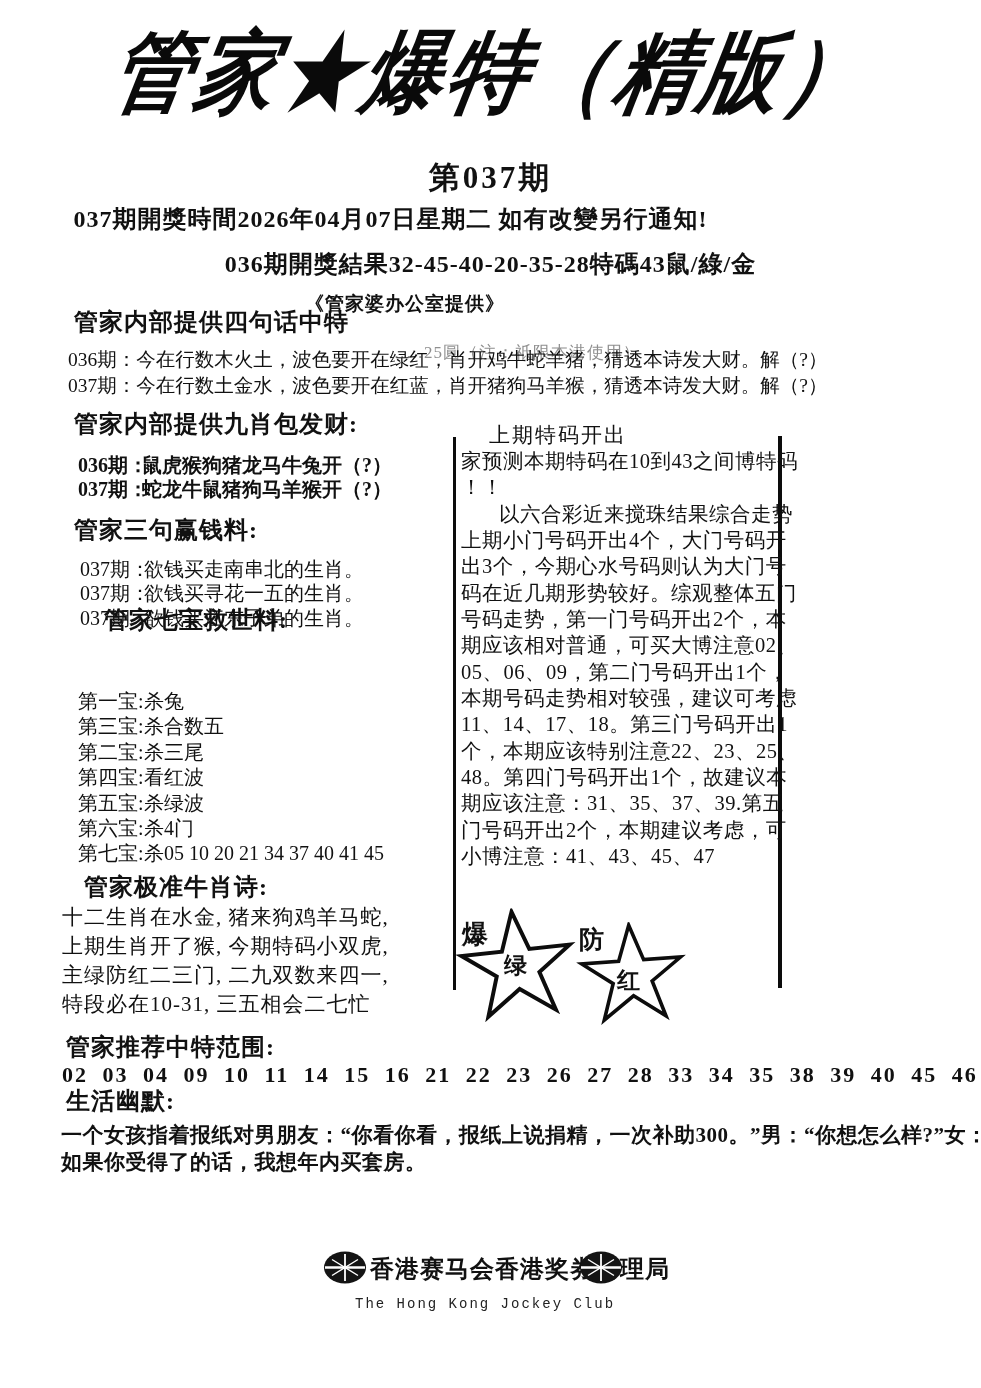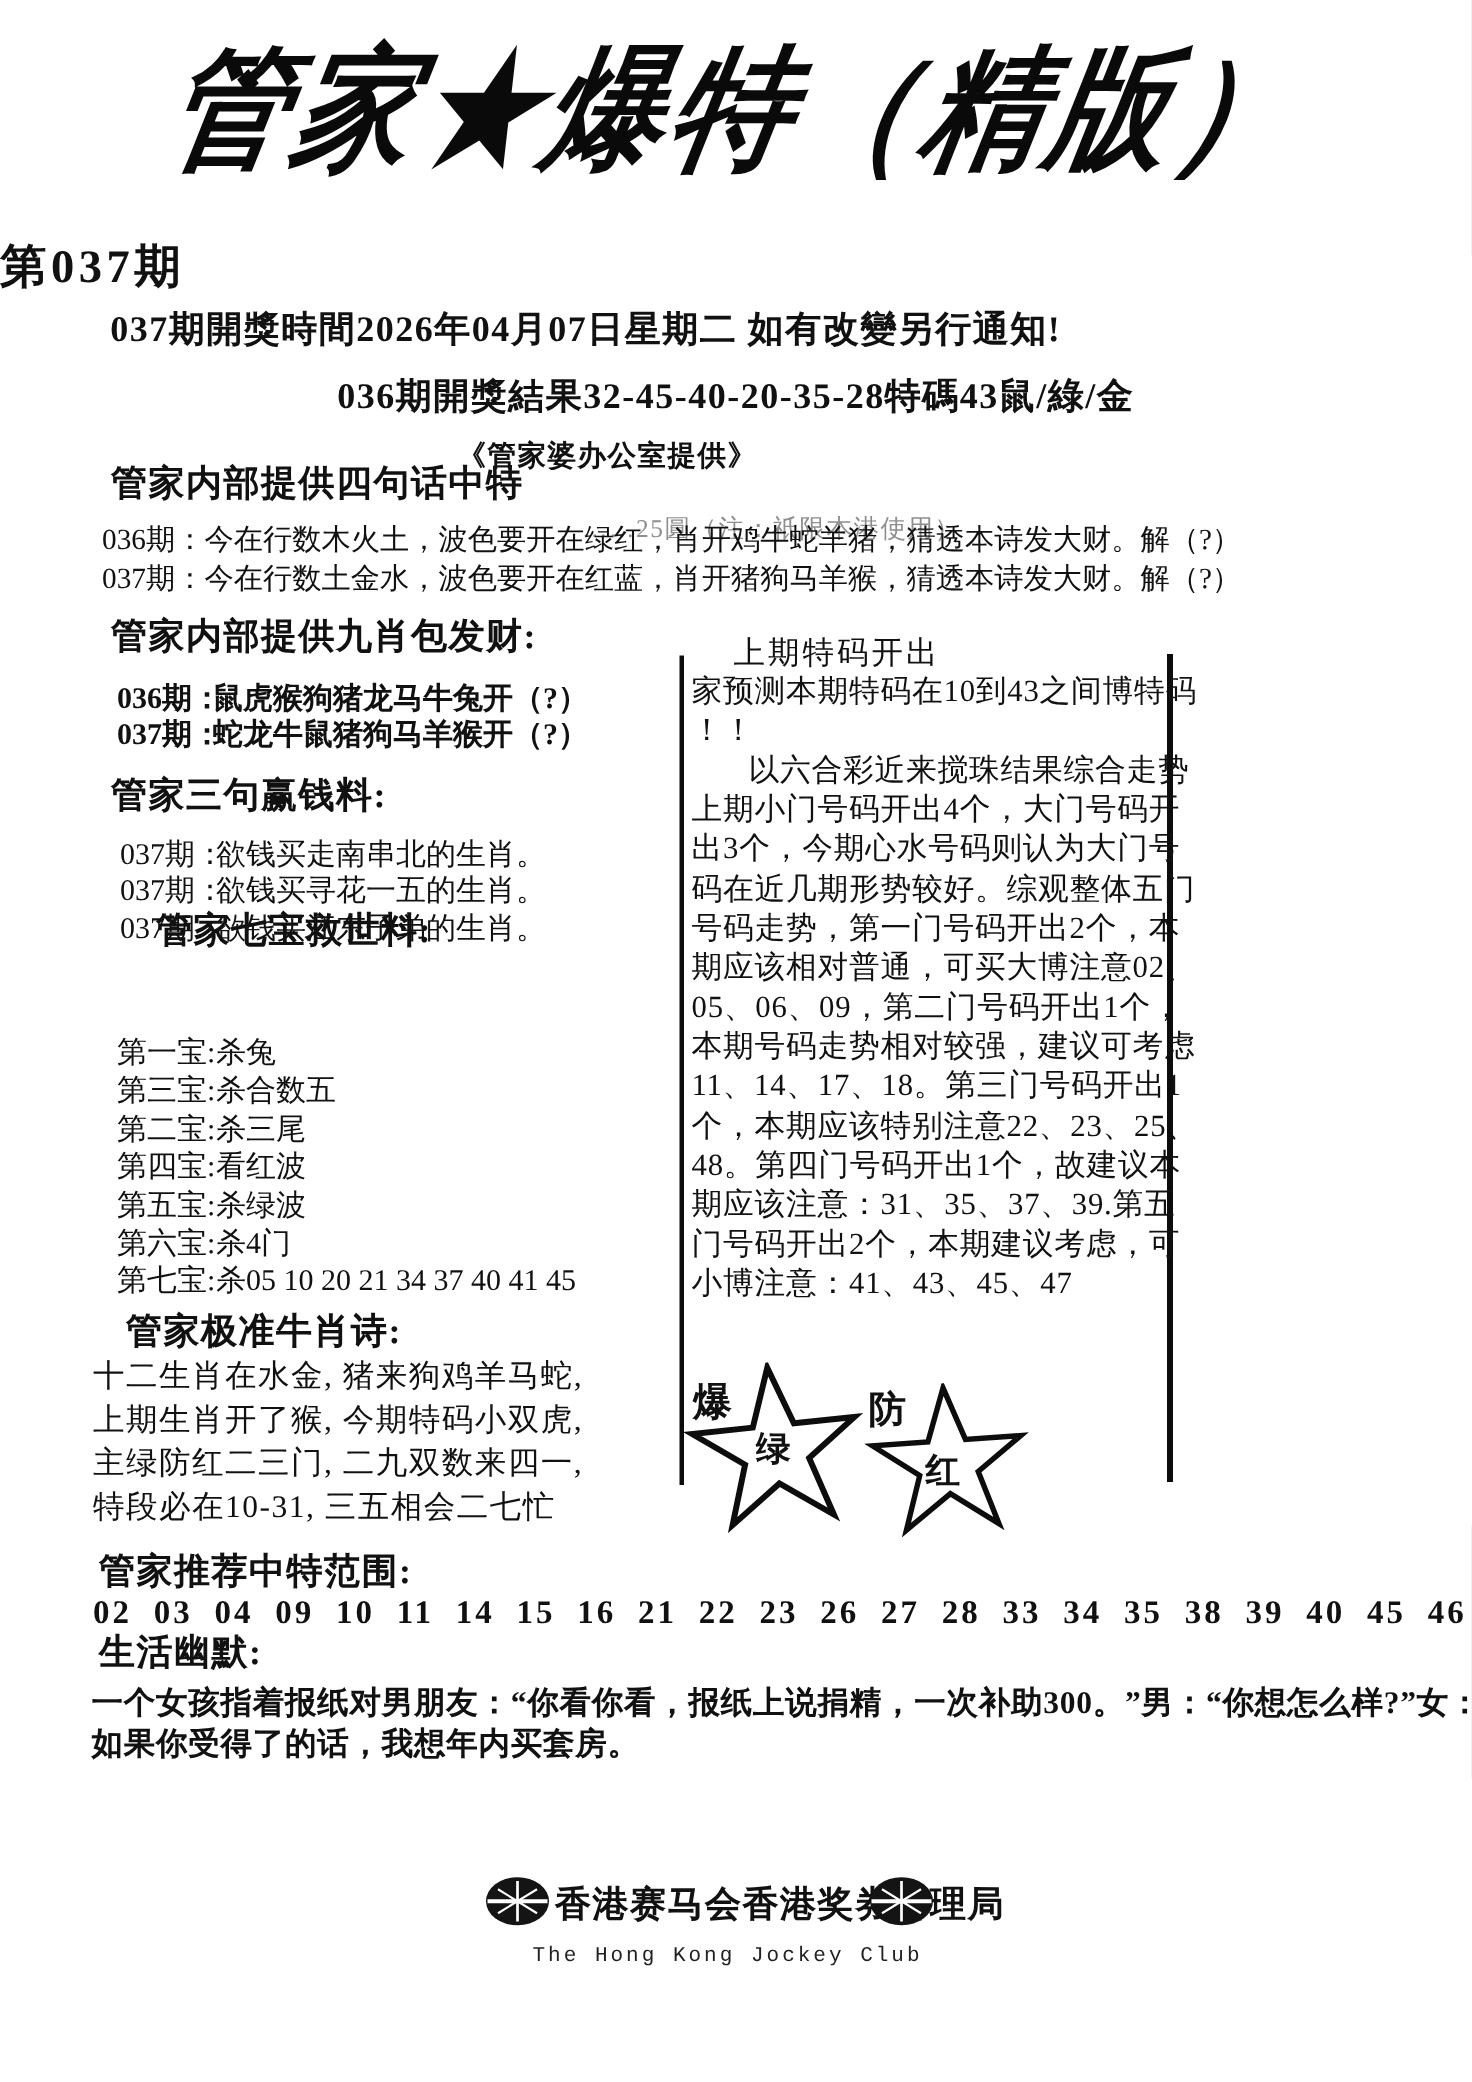--- a/index.html
+++ b/index.html
@@ -9,21 +9,21 @@
     overflow:hidden;margin:0 auto;
   }
   .abs{position:absolute;}
   
   .title{
     top:20px;left:0;width:981px;text-align:center;
     font-size:80px;font-weight:900;font-style:italic;
     transform:skewX(-10deg) scaleY(1.12);transform-origin:center;
     letter-spacing:4px;white-space:nowrap;color:#0a0a0a;
   }
-  .issue{top:157px;left:0;width:981px;text-align:left;font-size:31px;font-weight:bold;letter-spacing:3px;}
+  .issue{top:157px;left:0;width:981px;text-align:center;font-size:31px;font-weight:bold;letter-spacing:3px;}
   .notice{top:203px;left:0;width:781px;text-align:center;font-size:24px;font-weight:bold;letter-spacing:1px;}
   .result{top:248px;left:0;width:981px;text-align:center;font-size:24px;font-weight:bold;letter-spacing:1px;}
   .provider{top:291px;left:0;width:810px;text-align:center;font-size:19px;font-weight:bold;letter-spacing:1px;}
   .price{top:341px;left:0;width:951px;text-align:center;font-size:17px;color:#8f8f8f;letter-spacing:1px;padding-left:39px;}
   
   .h{font-size:24px;font-weight:bold;letter-spacing:1px;white-space:nowrap;}
   .rowgrp .row{white-space:nowrap;}
   .lbl{display:inline-block;}
   .lbl64{width:64px;}
   .lbl66{width:66px;}

